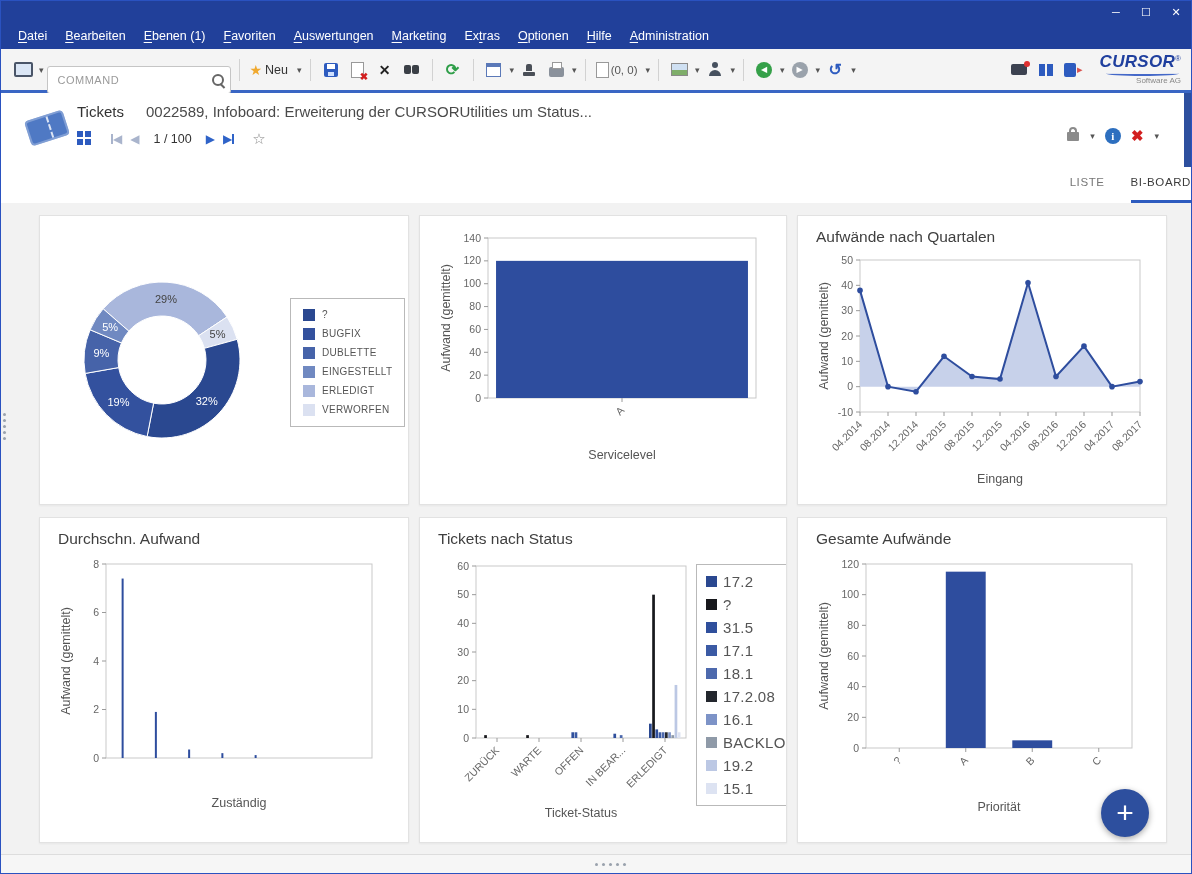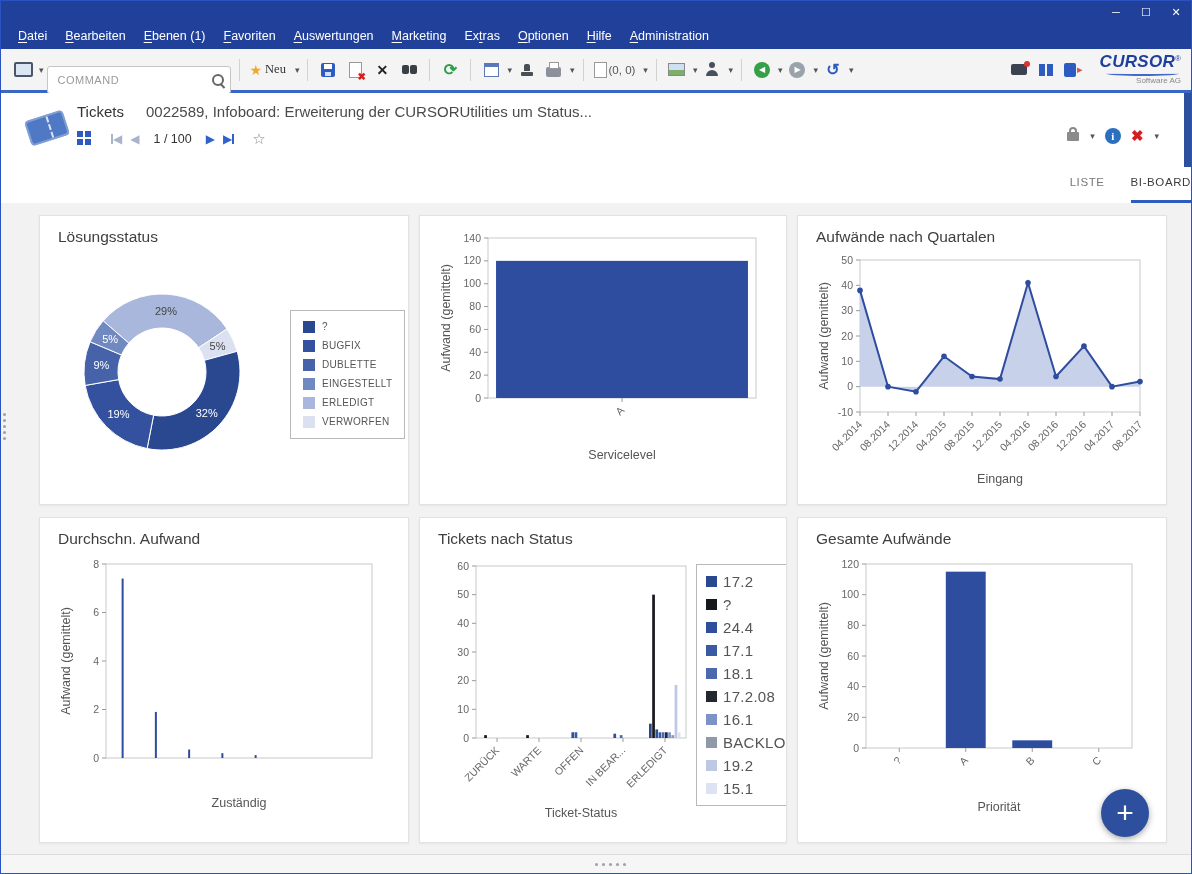--- a/index.html
+++ b/index.html
@@ -21,21 +21,21 @@
   .spacer{margin-left:auto;}
 
   .ic-screen{width:15px;height:11px;border:2px solid #4a5568;border-radius:2px;background:#dbe6f5;}
   .cmd-box{display:flex;align-items:center;background:#fff;border:1px solid #c5c5c5;border-radius:3px;height:26px;width:170px;padding:0 4px 0 8px;margin-top:20px;}
   .cmd-box input{border:none;outline:none;flex:1;width:100%;font-size:11px;letter-spacing:.5px;color:#444;background:transparent;font-family:"Liberation Sans",sans-serif;}
   .cmd-box input::placeholder{color:#9a9a9a;}
   .mag{position:relative;width:16px;height:16px;display:inline-block;}
   .mag::before{content:'';position:absolute;left:2px;top:2px;width:8px;height:8px;border:2px solid #666;border-radius:50%;}
   .mag::after{content:'';position:absolute;left:11px;top:11px;width:6px;height:2px;background:#666;transform:rotate(45deg);transform-origin:0 0;}
   .star{color:#f0a92f;font-size:14px;}
-  .neu-label{font-size:12.5px;color:#333;margin:0 3px;font-family:Liberation Serif, serif;}
+  .neu-label{font-size:12.5px;color:#333;margin:0 3px;}
   .ic-floppy{position:relative;width:14px;height:14px;background:#2d5bbf;border-radius:2px;display:inline-block;}
   .ic-floppy::before{content:'';position:absolute;top:1px;left:3px;right:3px;height:5px;background:#fff;}
   .ic-floppy::after{content:'';position:absolute;bottom:1px;left:4px;width:6px;height:4px;background:#cfe0ff;}
   .ic-doc{position:relative;width:11px;height:14px;background:#fff;border:1px solid #999;display:inline-block;}
   .ic-doc .x{position:absolute;right:-5px;bottom:-5px;color:#d21f1f;font-size:10px;font-weight:bold;}
   .xmark{color:#222;font-size:14px;font-weight:bold;}
   .ic-binoc{width:7px;height:9px;background:#3a3f46;border-radius:2px;box-shadow:8px 0 0 #3a3f46;margin-right:8px;display:inline-block;}
   .ic-refresh{color:#2e9e48;font-size:16px;font-weight:bold;}
   .ic-form{width:13px;height:12px;border:1px solid #5b79b8;background:#fff;display:inline-block;}
   .ic-form::before{content:'';display:block;height:3px;background:#5b79b8;}
@@ -270,21 +270,20 @@
   </div>
 
   <div class="tabstrip">
     <span class="tab">LISTE</span>
     <span class="tab active">BI-BOARD</span>
   </div>
 
   <div class="content">
 
     <div class="card">
-      <h3 class="card-title">Lösungsstatus</h3>
       <div class="card-body donut-body">
         <div id="chart-0" class="chart"><svg width="200" height="200" viewBox="0 0 200 200">
               <path d="M 41.13265274262378 48.827395738740435 A 78 78 0 0 1 165.0089198757948 56.897327964701596 L 136.67169839147397 75.68567218521628 A 44 44 0 0 0 66.79277847019803 71.13340272441768 Z" fill="#a9b7dc" stroke="#fff" stroke-width="1"></path>
               <text x="103.96544576651849" y="42.629027937178456" text-anchor="middle" class="donut-label" fill="#444">29%</text>
               <path d="M 165.0089198757948 56.897327964701596 A 78 78 0 0 1 175.2125724435139 79.33435347178377 L 142.42760496813605 88.34245580459597 A 44 44 0 0 0 136.67169839147397 75.68567218521628 Z" fill="#dbe1f1" stroke="#fff" stroke-width="1"></path>
               <text x="155.5276883952043" y="78.24775610990002" text-anchor="middle" class="donut-label" fill="#444">5%</text>
               <path d="M 175.2125724435139 79.33435347178377 A 78 78 0 0 1 85.1168983606295 176.5669203089178 L 91.60440420343204 143.1915960716972 A 44 44 0 0 0 142.42760496813605 88.34245580459597 Z" fill="#2a4890" stroke="#fff" stroke-width="1"></path>
               <text x="144.744367340304" y="144.96012049326362" text-anchor="middle" class="donut-label" fill="#fff">32%</text>
               <path d="M 85.1168983606295 176.5669203089178 A 78 78 0 0 1 23.163601316692763 113.42266133744955 L 56.65639048633951 107.57175767753564 A 44 44 0 0 0 91.60440420343204 143.1915960716972 Z" fill="#33519e" stroke="#fff" stroke-width="1"></path>
               <text x="56.457817040313905" y="146.22093518528385" text-anchor="middle" class="donut-label" fill="#fff">19%</text>
@@ -488,21 +487,21 @@
             <div class="legend-item">
               <span class="sw" style="background: rgb(42, 72, 144);"></span>
               <span>17.2</span>
             </div>
             <div class="legend-item">
               <span class="sw" style="background: rgb(23, 24, 28);"></span>
               <span>?</span>
             </div>
             <div class="legend-item">
               <span class="sw" style="background: rgb(47, 79, 156);"></span>
-              <span>24.4</span>
+              <span>31.5</span>
             </div>
             <div class="legend-item">
               <span class="sw" style="background: rgb(59, 90, 164);"></span>
               <span>17.1</span>
             </div>
             <div class="legend-item">
               <span class="sw" style="background: rgb(77, 105, 173);"></span>
               <span>18.1</span>
             </div>
             <div class="legend-item">

